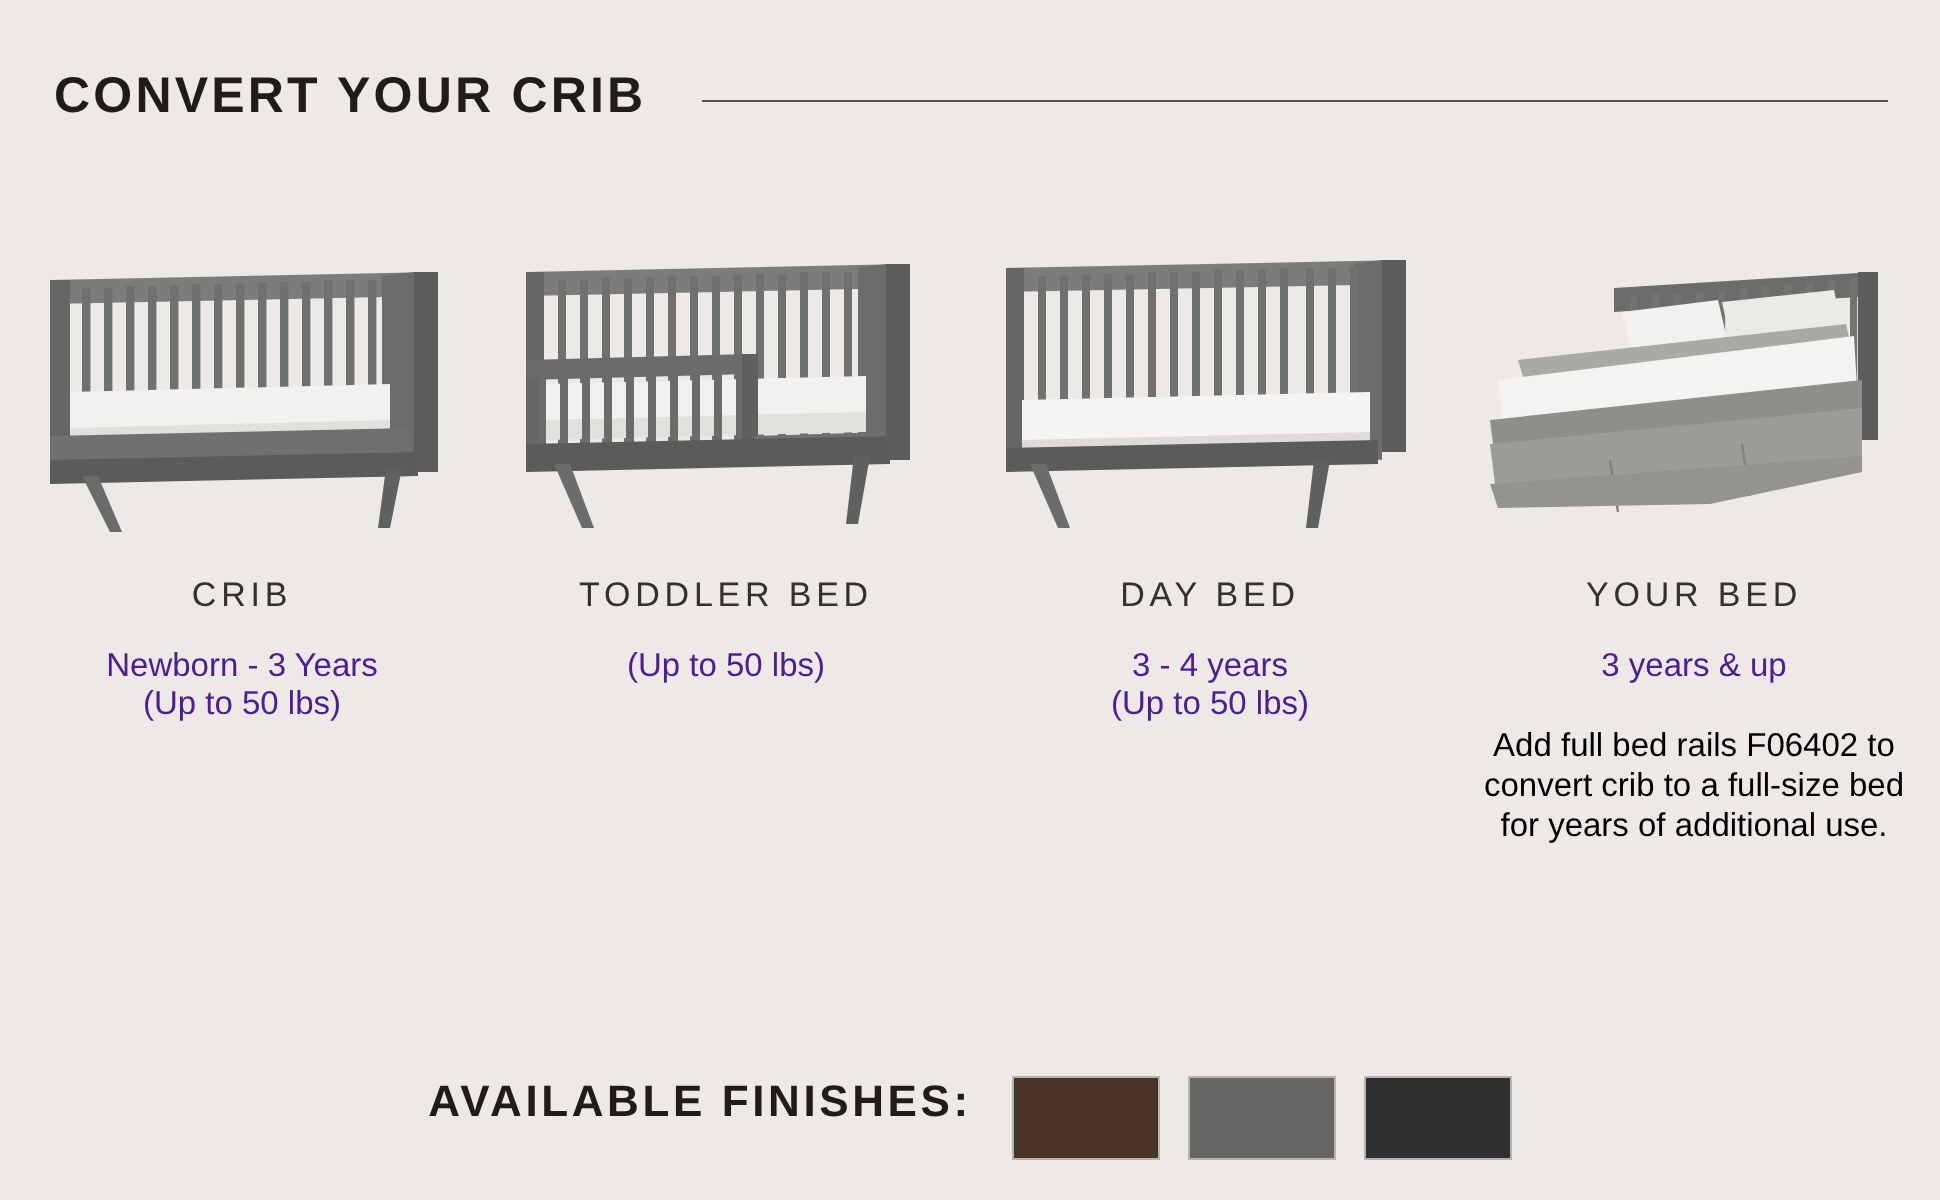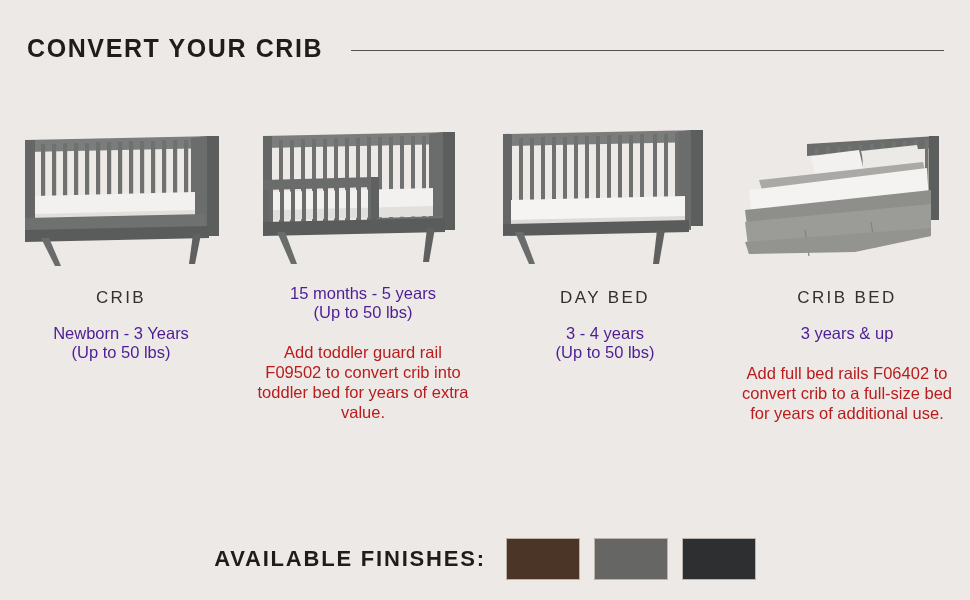--- a/index.html
+++ b/index.html
@@ -76,33 +76,33 @@
     margin-top: 16px;
     font-size: 16.5px;
     line-height: 19px;
     color: #4c1d95;
     text-align: center;
   }
   .col-desc {
     margin-top: 20px;
     font-size: 16.5px;
     line-height: 20px;
-    color: #b91c1c;
+    color: #000000;
     text-align: center;
     max-width: 215px;
   }
 
   
   .finishes {
     position: absolute;
     left: 0;
     top: 538px;
     width: 970px;
     display: flex;
-    align-items: center;
+    align-items: flex-start;
     justify-content: center;
     gap: 14px;
   }
   .finishes-label {
     font-size: 22px;
     font-weight: bold;
     letter-spacing: 1.8px;
     color: #1f1d1c;
     margin-right: 6px;
   }
@@ -217,25 +217,24 @@
           </g>
           <path d="M124 59 L132 59 L132 110 L124 110 Z" fill="#5f6160"></path>
 
           <path d="M130 100 L196 98 L196 110 L130 112 Z" fill="#6f7170"></path>
           <path d="M16 104 L198 100 L198 114 L16 118 Z" fill="#5a5c5b"></path>
           <path d="M30 114 L38 114 L50 146 L44 146 Z" fill="#6a6c6b"></path>
           <path d="M180 110 L188 110 L182 144 L176 144 Z" fill="#5f6160"></path>
         </g>
       </svg>
     </div>
+    <div class="col-title">TODDLER BED</div>
     <div class="col-age">
-      <div>15 months - 5 years</div>
       <div>(Up to 50 lbs)</div>
     </div>
-    <div class="col-desc">Add toddler guard rail F09502 to convert crib into toddler bed for years of extra value.</div>
   </div>
 
   <div class="column">
     <div class="figure">
       <svg viewBox="0 0 232 150">
         <g>
           <path d="M14 16 L212 12 L212 24 L14 28 Z" fill="#7b7d7c"></path>
           <rect x="14" y="16" width="9" height="92" fill="#656766"></rect>
           <rect x="202" y="12" width="12" height="96" fill="#5c5e5d"></rect>
           <path d="M188 14 L202 12 L202 112 L188 110 Z" fill="#6b6d6c"></path>
@@ -312,21 +311,21 @@
           <path d="M14 104 L200 86 L200 118 L18 136 Z" fill="#9b9c98"></path>
 
           <g stroke="#828380" stroke-width="1.2" fill="none">
             <path d="M74 112 L78 138"></path>
             <path d="M140 104 L144 130"></path>
           </g>
           <path d="M14 124 L18 136 L124 134 L200 118 L200 110 Z" fill="#93948f"></path>
         </g>
       </svg>
     </div>
-    <div class="col-title">CRIB BED</div>
+    <div class="col-title">YOUR BED</div>
     <div class="col-age">
       <div>3 years &amp; up</div>
       <div></div>
     </div>
     <div class="col-desc">Add full bed rails F06402 to convert crib to a full-size bed for years of additional use.</div>
   </div>
 
 </div>
 
 <div class="finishes">

